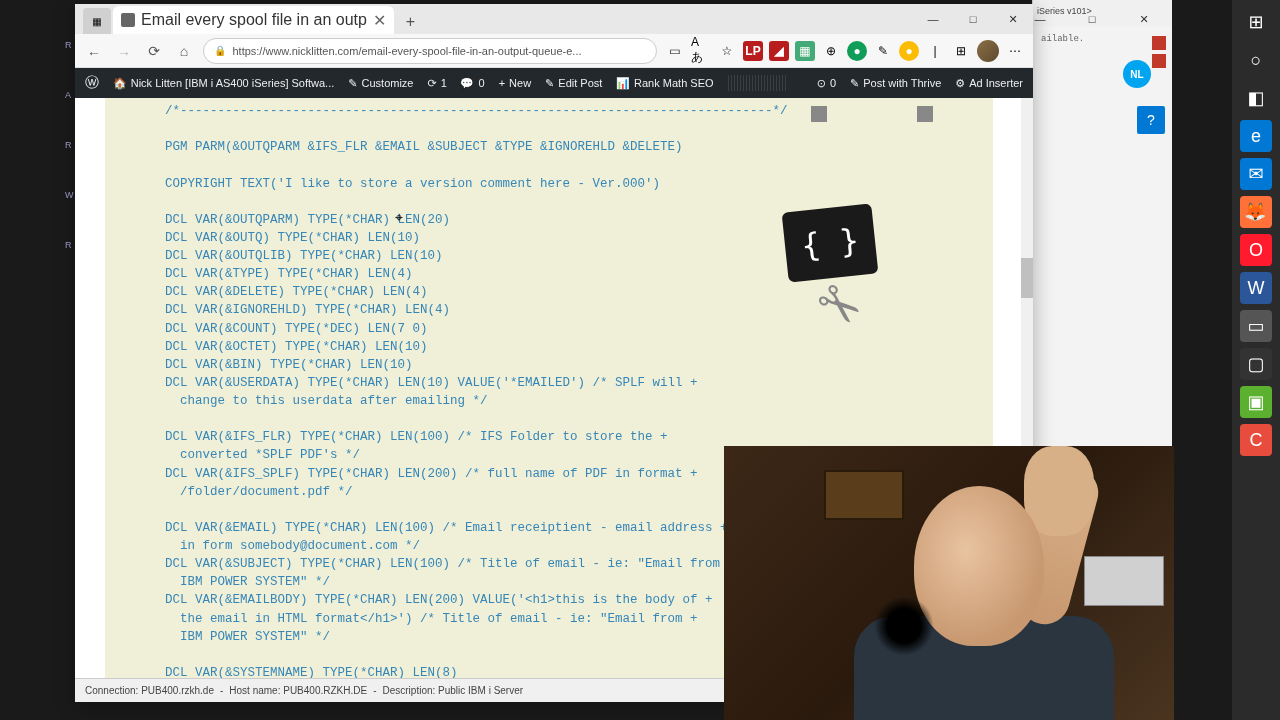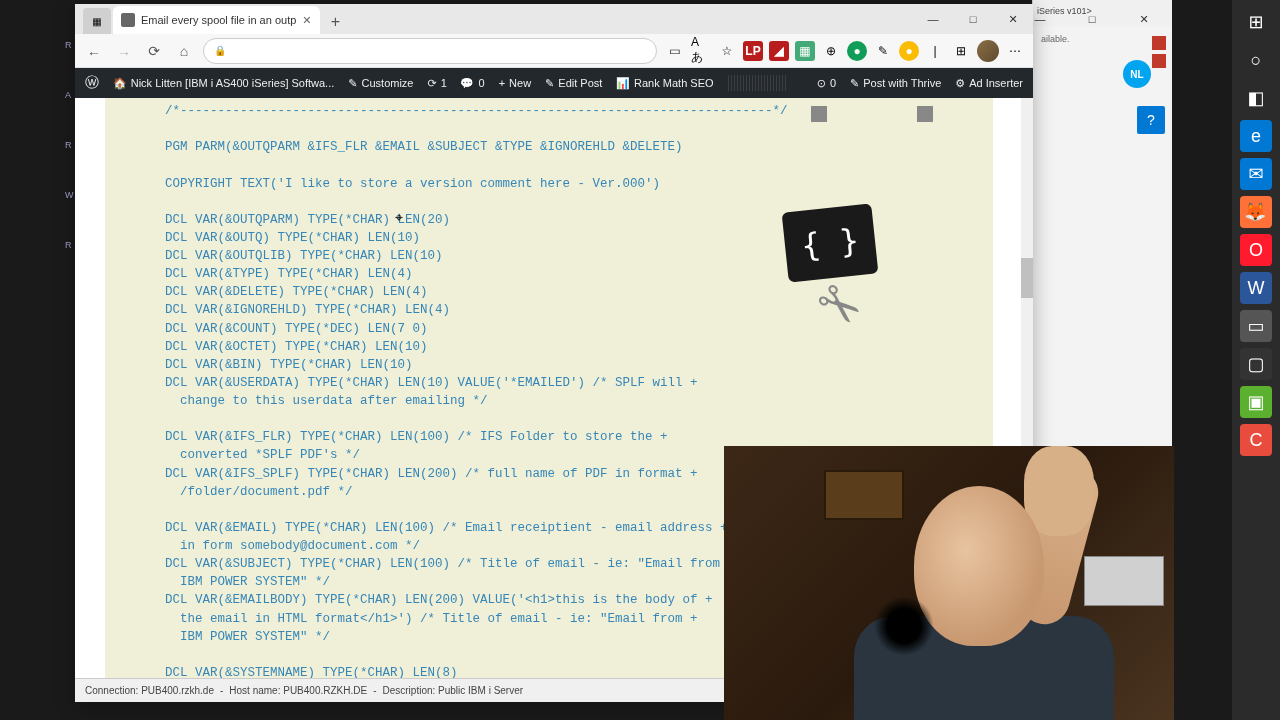--- a/index.html
+++ b/index.html
@@ -9,31 +9,31 @@
 .right-taskbar .ticon { width: 32px; height: 32px; display: flex; align-items: center; justify-content: center; border-radius: 4px; color: #fff; font-size: 18px; }
 .ed-edge { background: #0078d4; border-radius: 50%; }
 .ed-ff { background: #ff7139; border-radius: 50%; }
 .ed-opera { background: #ff1b2d; border-radius: 50%; }
 .ed-word { background: #2b579a; }
 .ed-out { background: #0078d4; }
 .ed-cam { background: #5cb030; }
 .ed-c { background: #e74c3c; }
 .side-panel { position: absolute; left: 1032px; top: 0; width: 140px; height: 720px; background: #f3f3f3; border-left: 1px solid #ccc; }
 .side-panel .side-url { height: 26px; background: #f0f0f0; font-size: 9px; color: #444; padding: 6px 4px; overflow: hidden; white-space: nowrap; }
-.side-panel .side-body { padding: 8px; font-size: 9px; color: #666; }
+.side-panel .side-body { padding: 8px; font-size: 9px; color: #666; font-family: Liberation Mono, monospace; }
 .side-panel .avatar { width: 28px; height: 28px; border-radius: 50%; background: #00a4ef; color: #fff; display: flex; align-items: center; justify-content: center; font-weight: bold; font-size: 10px; margin-top: 8px; margin-left: 90px; }
 .side-panel .help { width: 28px; height: 28px; background: #0078d4; color: #fff; display: flex; align-items: center; justify-content: center; margin-top: 18px; margin-left: 104px; font-size: 14px; border-radius: 2px;}
 .side-panel .wincontrols { display:flex; justify-content:flex-end; gap:12px; padding:4px 8px; font-size:10px; color:#555;}
 .side-panel .pside { position:absolute; right:6px; top:36px; display:flex; flex-direction:column; gap:4px;}
 .side-panel .pside span{ width:14px; height:14px; background:#c0392b;}
 .browser-window { position: absolute; left: 75px; top: 4px; width: 958px; height: 698px; background: #fff; box-shadow: 0 4px 20px rgba(0,0,0,0.3); display: flex; flex-direction: column; }
 .titlebar { height: 30px; background: #e8e8e8; display: flex; align-items: center; position: relative; }
 .tab-strip { display: flex; align-items: flex-end; height: 30px; padding-left: 8px; }
 .tab-pin { width: 28px; height: 26px; background: #d0d0d0; border-radius: 4px 4px 0 0; margin-right: 2px; display:flex; align-items:center; justify-content:center;}
-.tab { height: 28px; background: #fff; border-radius: 6px 6px 0 0; display: flex; align-items: center; padding: 0 8px; font-size: 11px; color: #333; gap: 6px; min-width: 160px; }
+.tab { height: 28px; background: #fff; border-radius: 6px 6px 0 0; display: flex; align-items: center; padding: 0 8px; font-size: 16px; color: #333; gap: 6px; min-width: 160px; }
 .tab .favicon { width: 14px; height: 14px; background: #666; border-radius: 2px; }
 .tab .tclose { color: #666; cursor: pointer; margin-left: auto; }
 .newtab { width: 24px; height: 24px; display: flex; align-items: center; justify-content: center; color: #555; font-size: 16px; margin-left: 4px; }
 .wincontrols { position: absolute; right: 0; top: 0; display: flex; }
 .wincontrols span { width: 40px; height: 30px; display: flex; align-items: center; justify-content: center; font-size: 11px; color: #333; }
 .addrbar { height: 34px; background: #f7f7f7; display: flex; align-items: center; padding: 0 8px; gap: 8px; border-bottom: 1px solid #e0e0e0; }
 .addrbar .navico { width: 22px; height: 22px; display: flex; align-items: center; justify-content: center; color: #555; font-size: 14px; }
 .urlpill { flex: 1; height: 26px; background: #fff; border: 1px solid #ccc; border-radius: 13px; display: flex; align-items: center; padding: 0 10px; font-size: 11px; color: #555; gap: 6px; }
 .urlpill .lock { font-size: 10px; }
 .addr-icons { display: flex; gap: 6px; align-items: center; }
@@ -134,20 +134,21 @@
     </div>
   </div>
 
   <div class="addrbar">
     <div class="navico">←</div>
     <div class="navico" style="opacity:.4">→</div>
     <div class="navico">⟳</div>
     <div class="navico">⌂</div>
     <div class="urlpill">
       <span class="lock">🔒</span>
+      <span>https://www.nicklitten.com/email-every-spool-file-in-an-output-queue-e...</span>
     </div>
     <div class="addr-icons">
       <div class="ai">▭</div>
       <div class="ai">Aあ</div>
       <div class="ai">☆</div>
       <div class="ai ai-red">LP</div>
       <div class="ai ai-red">◢</div>
       <div class="ai" style="background:#4a7;color:#fff;border-radius:3px">▦</div>
       <div class="ai">⊕</div>
       <div class="ai ai-green">●</div>

